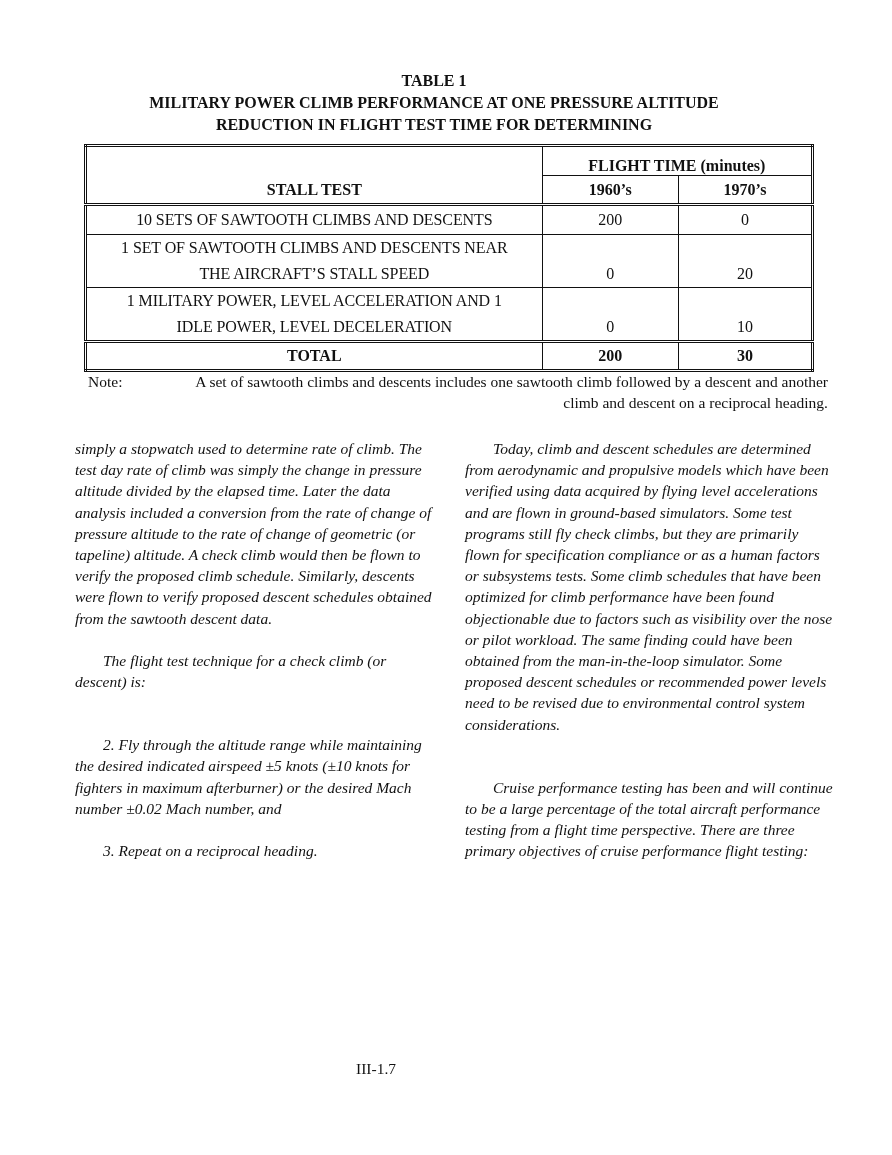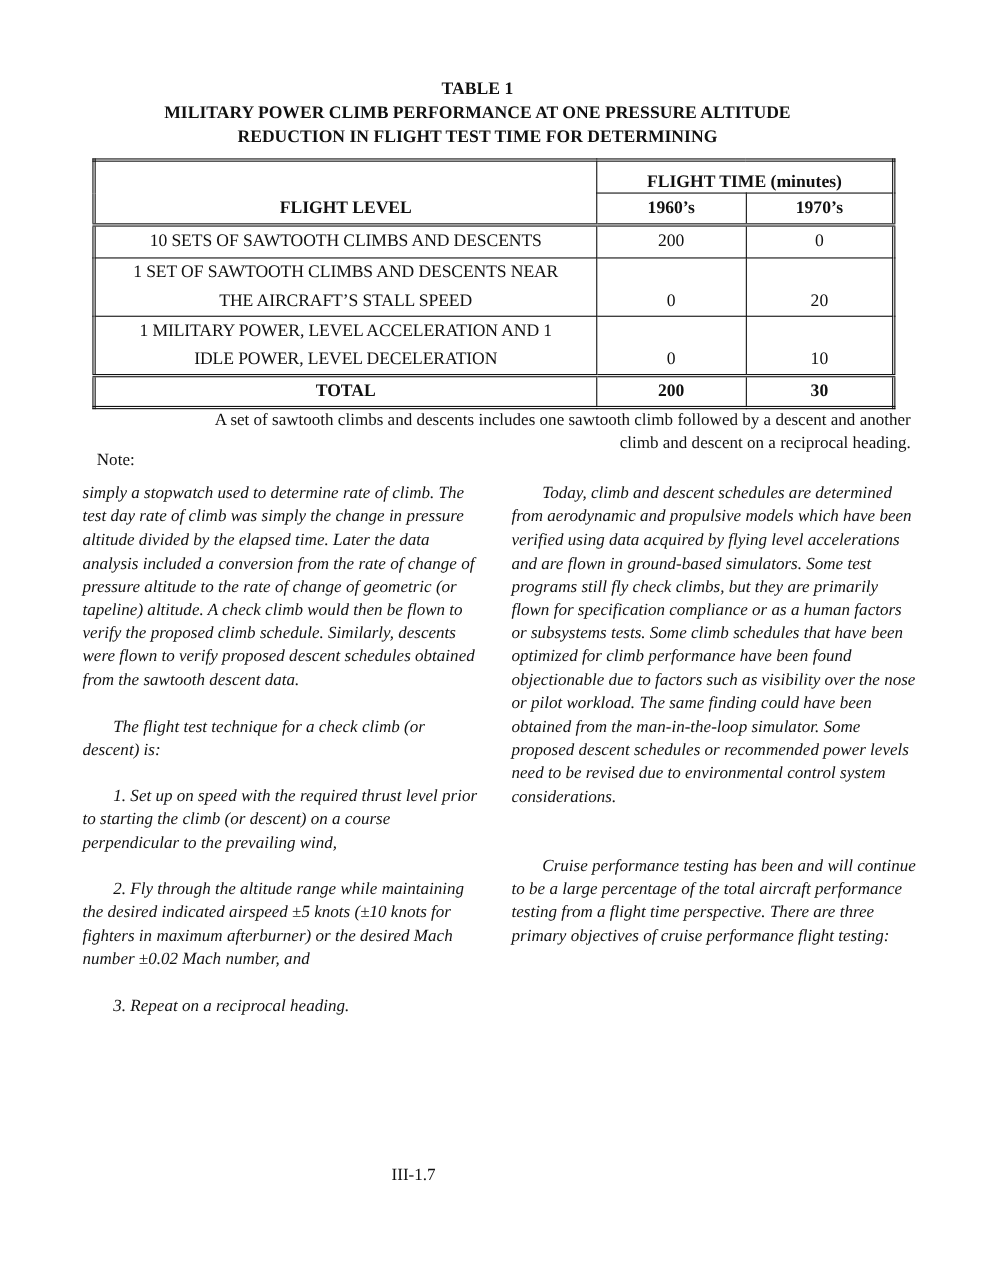--- a/index.html
+++ b/index.html
@@ -24,21 +24,21 @@
     th.ft { vertical-align: bottom; padding-bottom: 4px !important; border-bottom: 3px double #111 !important; }
     tr.h2 th { border-bottom: 3px double #111; }
     tr.r1 td { height: 28px; }
     tr.r2 td, tr.r3 td { height: 52px; line-height: 26px; margin-top: 31px; }
     tr.r2 td.num, tr.r3 td.num { vertical-align: bottom; }
     tr.r3 td { border-bottom: 3px double #111; }
     tr.total td { height: 26px; font-weight: bold; }
     td.test { letter-spacing: -0.1px; }
 
     .note { position: absolute; left: 88px; top: 371px; width: 740px; font-size: 15.5px; line-height: 21px; }
-    .note .lbl { position: absolute; left: 0; top: 0; margin-top: 37px; }
+    .note .lbl { position: absolute; left: 0; top: 0; }
     .note .txt { margin-left: 76px; text-align: right; }
 
     .col { position: absolute; font-size: 15.5px; line-height: 21.2px; }
     .col p { margin: 0; font-style: italic; }
     .col .indent { text-indent: 28px; }
     .left { left: 75px; top: 438px; width: 360px; }
     .right { left: 465px; top: 438px; width: 370px; }
     .gap { height: 21px; }
     .heading { font-weight: bold; }
 
@@ -54,21 +54,21 @@
 </div>
 
 <table class="t1">
   <colgroup>
     <col class="col-test">
       <col class="col-a">
       <col class="col-b">
   </colgroup>
   <tbody>
       <tr class="h1">
-    <th rowspan="2" class="ft">FLIGHT LEVEL</th>
+    <th rowspan="2" class="ft">STALL TEST</th>
     <th colspan="2">FLIGHT TIME (minutes)</th>
   </tr>
   <tr class="h2">
     <th>1960’s</th>
     <th>1970’s</th>
   </tr>
   <tr class="r1">
     <td class="test"><span>10 SETS OF SAWTOOTH CLIMBS AND DESCENTS</span></td>
     <td class="num">200</td>
     <td class="num">0</td>
@@ -100,21 +100,20 @@
 <div class="note">
   <span class="lbl">Note:</span>
   <div class="txt">A set of sawtooth climbs and descents includes one sawtooth climb followed by a descent and another climb and descent on a reciprocal heading.</div>
 </div>
 
 <div class="col left">
   <p>simply a stopwatch used to determine rate of climb. The test day rate of climb was simply the change in pressure altitude divided by the elapsed time. Later the data analysis included a conversion from the rate of change of pressure altitude to the rate of change of geometric (or tapeline) altitude. A check climb would then be flown to verify the proposed climb schedule. Similarly, descents were flown to verify proposed descent schedules obtained from the sawtooth descent data.</p>
   <div class="gap"></div>
   <p class="indent">The flight test technique for a check climb (or descent) is:</p>
   <div class="gap"></div>
-  <p class="indent">1.  Set up on speed with the required thrust level prior to starting the climb (or descent) on a course perpendicular to the prevailing wind,</p>
   <div class="gap"></div>
   <p class="indent">2.  Fly through the altitude range while maintaining the desired indicated airspeed ±5 knots (±10 knots for fighters in maximum afterburner) or the desired Mach number ±0.02 Mach number, and</p>
   <div class="gap"></div>
   <p class="indent">3.  Repeat on a reciprocal heading.</p>
 </div>
 
 <div class="col right">
   <p class="indent">Today, climb and descent schedules are determined from aerodynamic and propulsive models which have been verified using data acquired by flying level accelerations and are flown in ground-based simulators. Some test programs still fly check climbs, but they are primarily flown for specification compliance or as a human factors or subsystems tests. Some climb schedules that have been optimized for climb performance have been found objectionable due to factors such as visibility over the nose or pilot workload. The same finding could have been obtained from the man-in-the-loop simulator. Some proposed descent schedules or recommended power levels need to be revised due to environmental control system considerations.</p>
   <div class="gap"></div>
   <div class="gap"></div>

